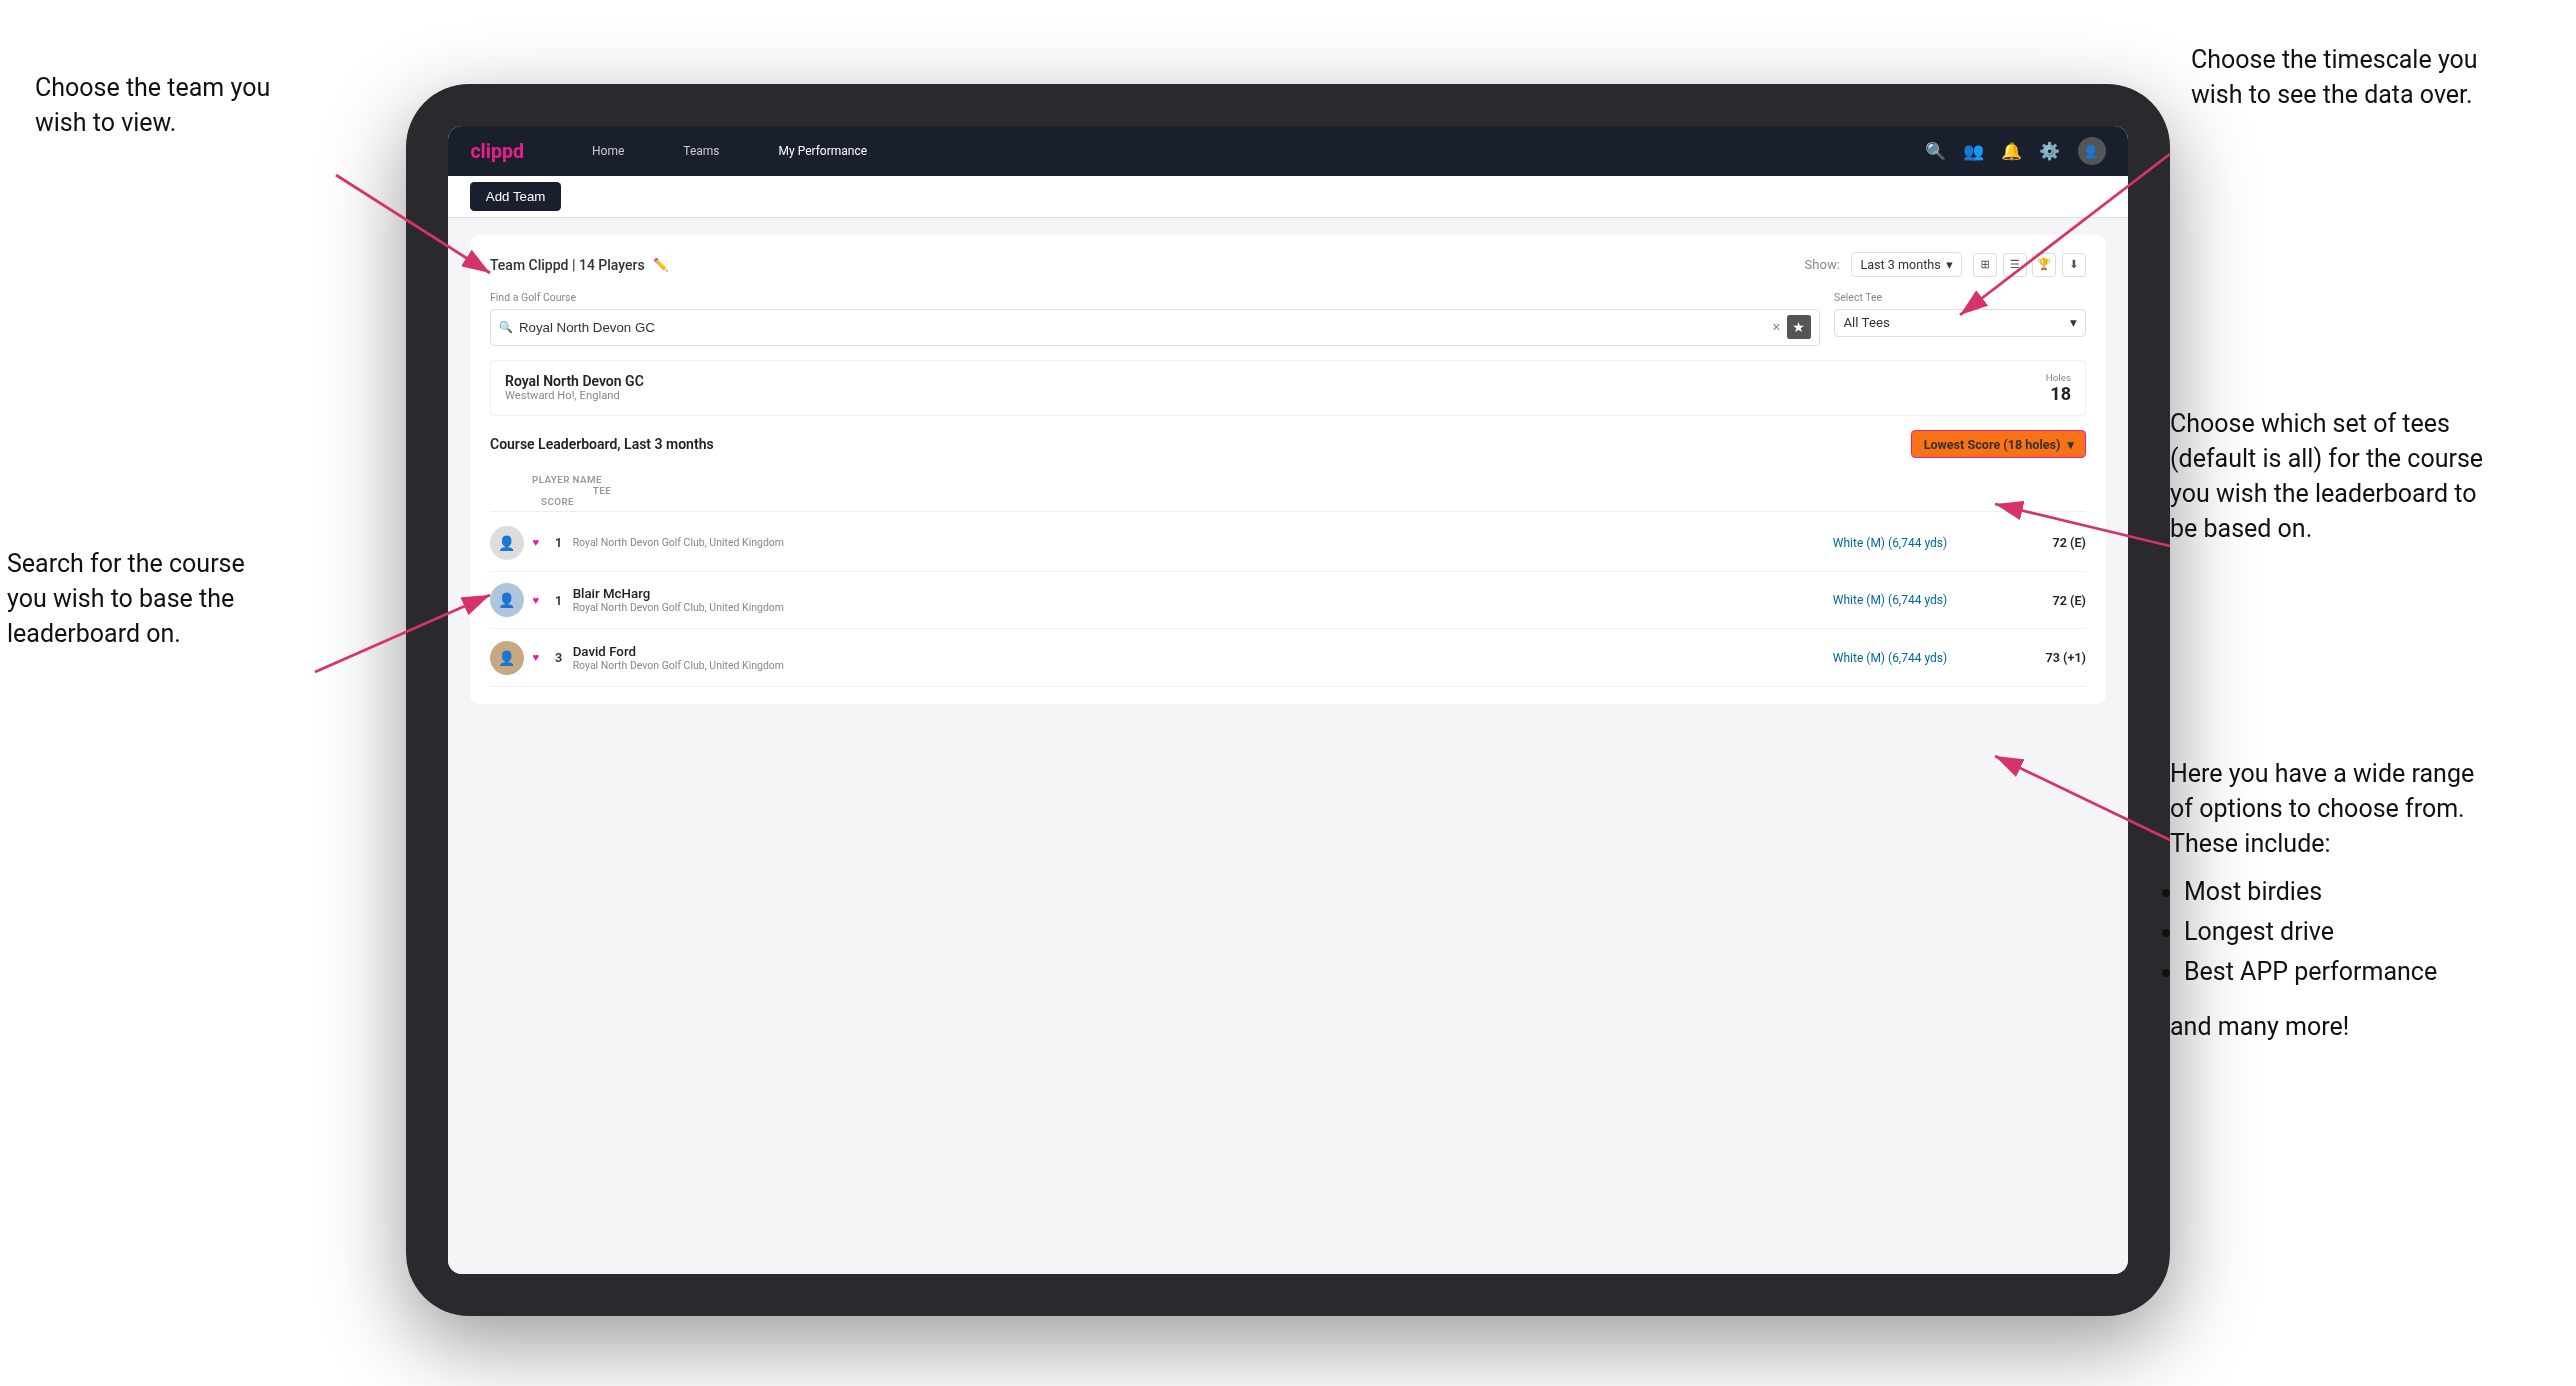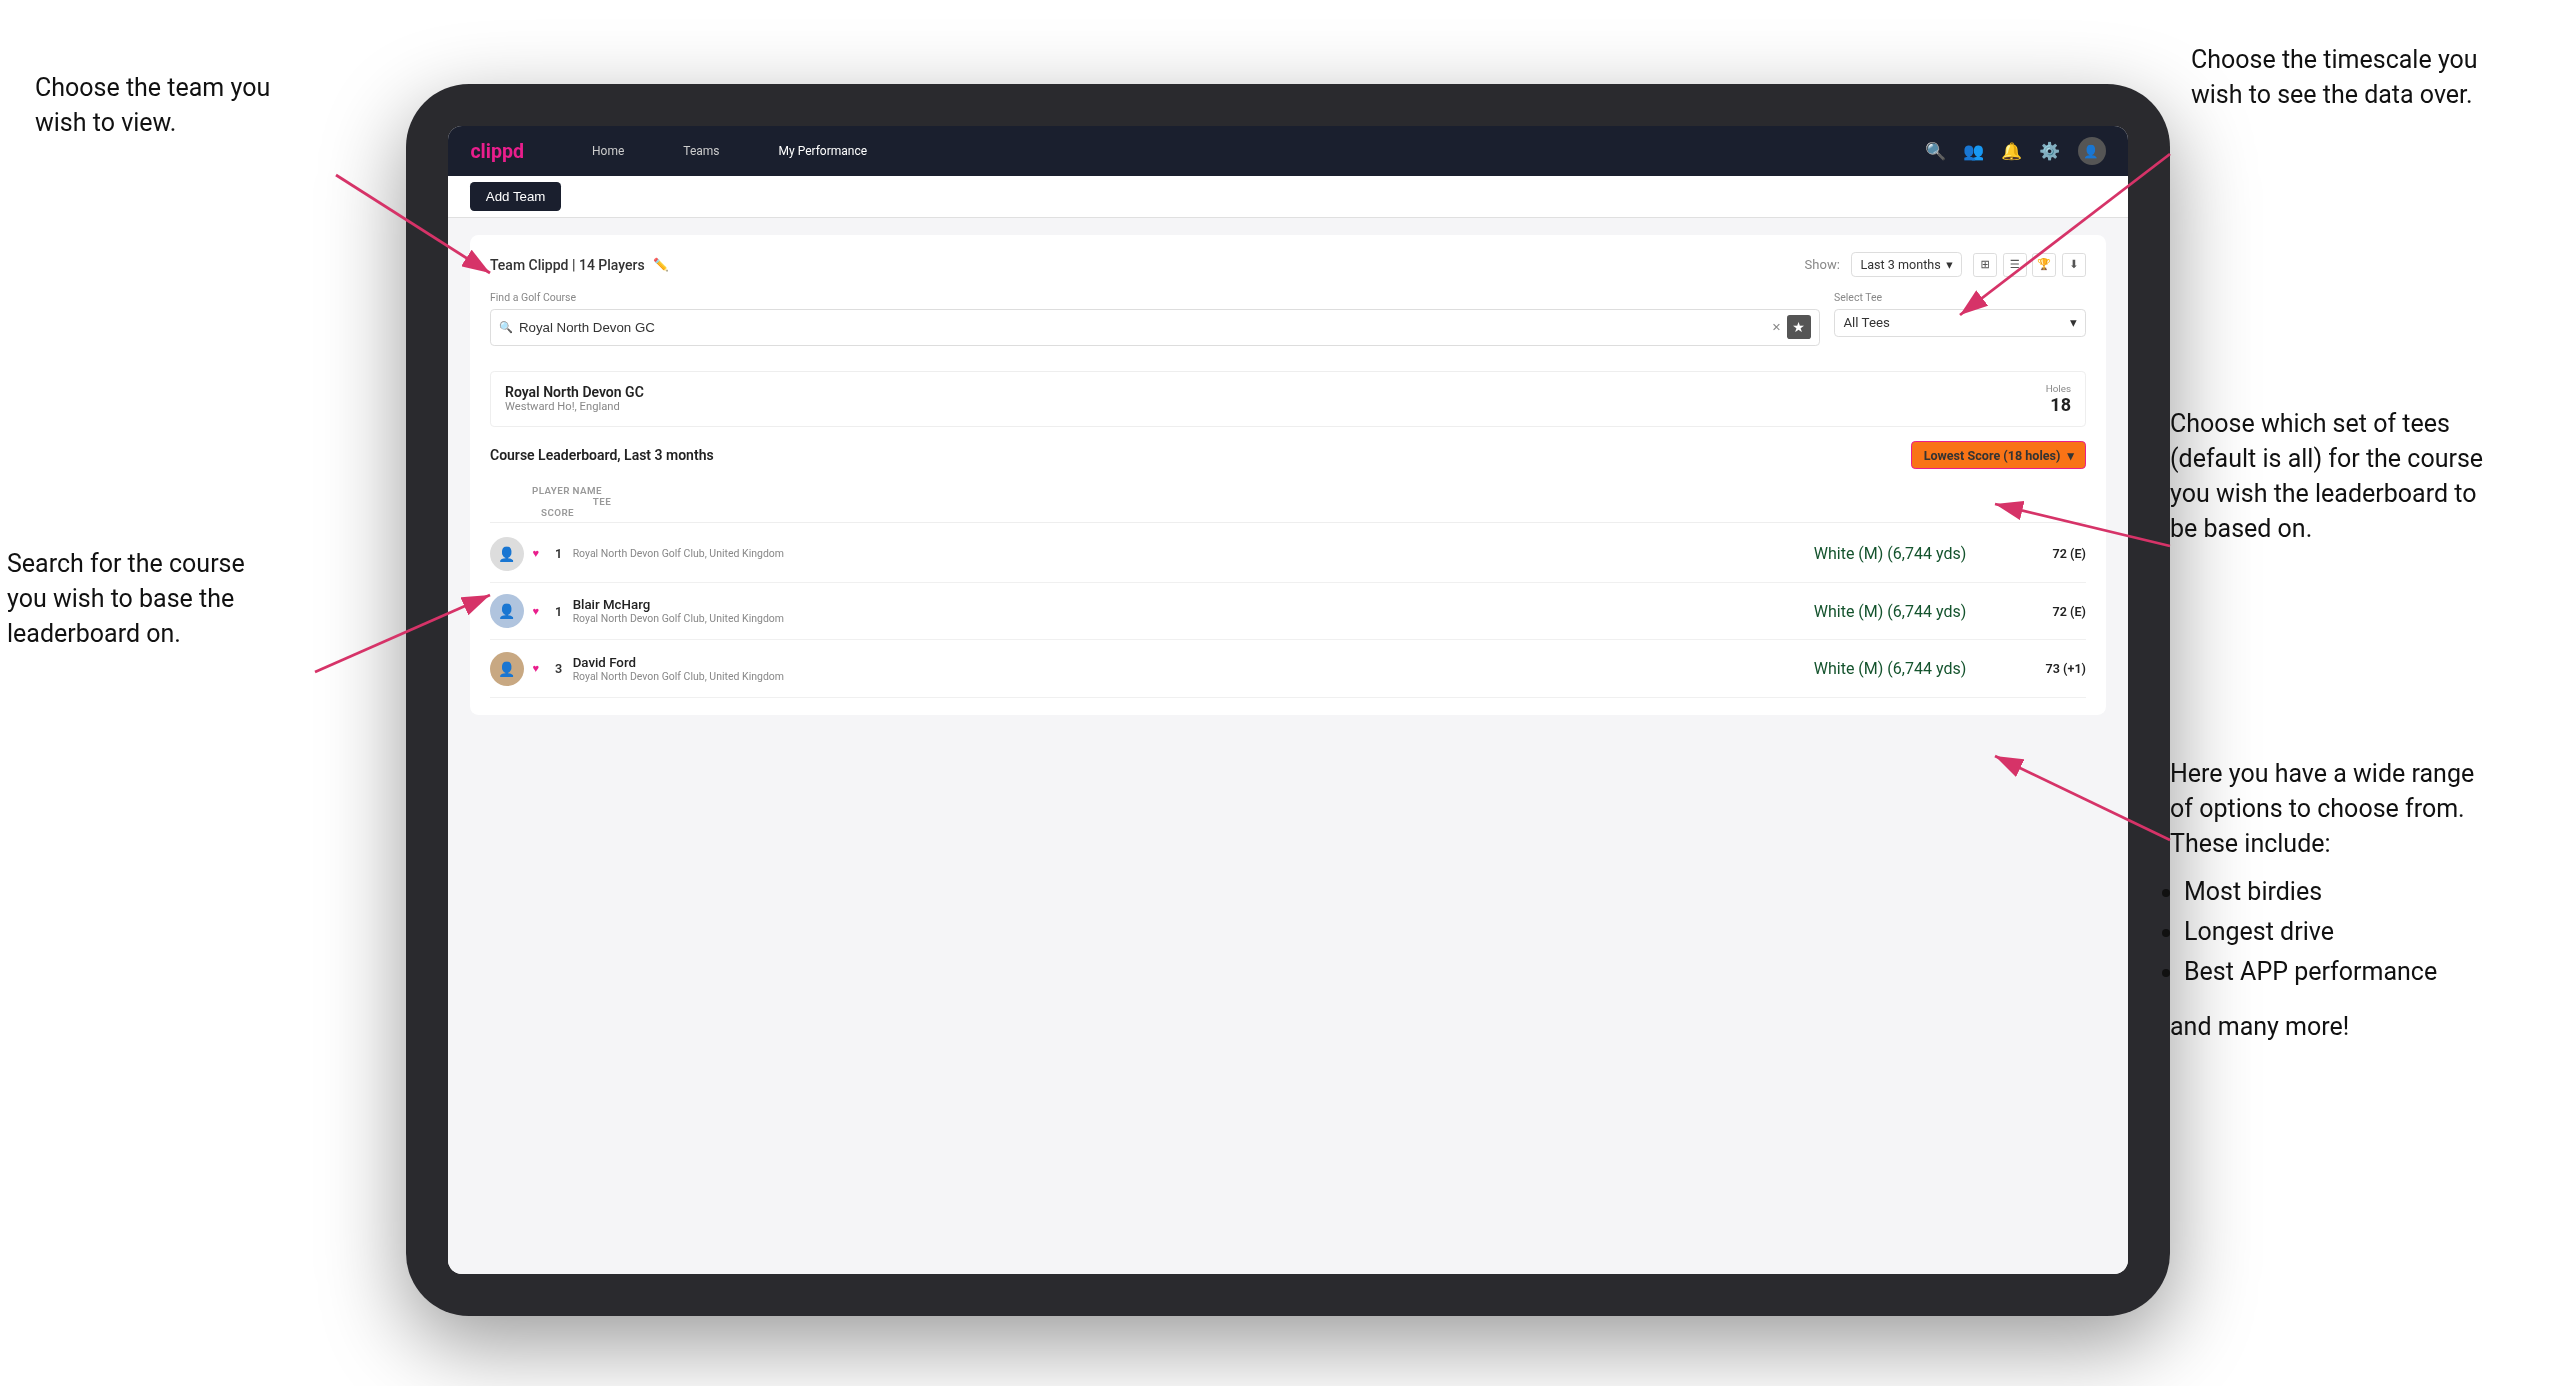--- a/index.html
+++ b/index.html
@@ -225,21 +225,21 @@
       cursor: pointer;
       font-size: 11.2px;
       color: #555;
       background: #fff;
     }
 
     
     .search-section {
       display: flex;
       gap: 14px;
-      margin-bottom: 25px;
+      margin-bottom: 14px;
     }
 
     .search-box {
       flex: 1;
     }
 
     .search-label {
       font-size: 10.5px;
       color: #888;
       margin-bottom: 4.2px;
@@ -418,21 +418,21 @@
     .player-heart {
       color: #e91e8c;
       font-size: 11.2px;
       margin-right: 5.6px;
     }
 
     .player-details { flex: 1; }
     .player-name { font-size: 13.3px; font-weight: 500; color: #222; }
     .player-club { font-size: 10.5px; color: #888; }
 
-    .player-tee { width: 224px; text-align: center; font-size: 16px; color: #14532d; }
+    .player-tee { width: 224px; text-align: center; font-size: 12px; color: #0369a1; }
     .player-score { width: 84px; text-align: right; font-size: 12.6px; font-weight: 600; color: #222; }
 
     
     .ann-top-left { top: 70px; left: 35px; width: 294px; }
     .ann-bottom-left { top: 546px; left: 7px; width: 308px; }
     .ann-top-right { top: 42px; right: 28px; width: 336px; }
     .ann-mid-right { top: 392px; right: 14px; width: 364px; }
 
     .bullet-list {
       margin-top: 11.2px;

